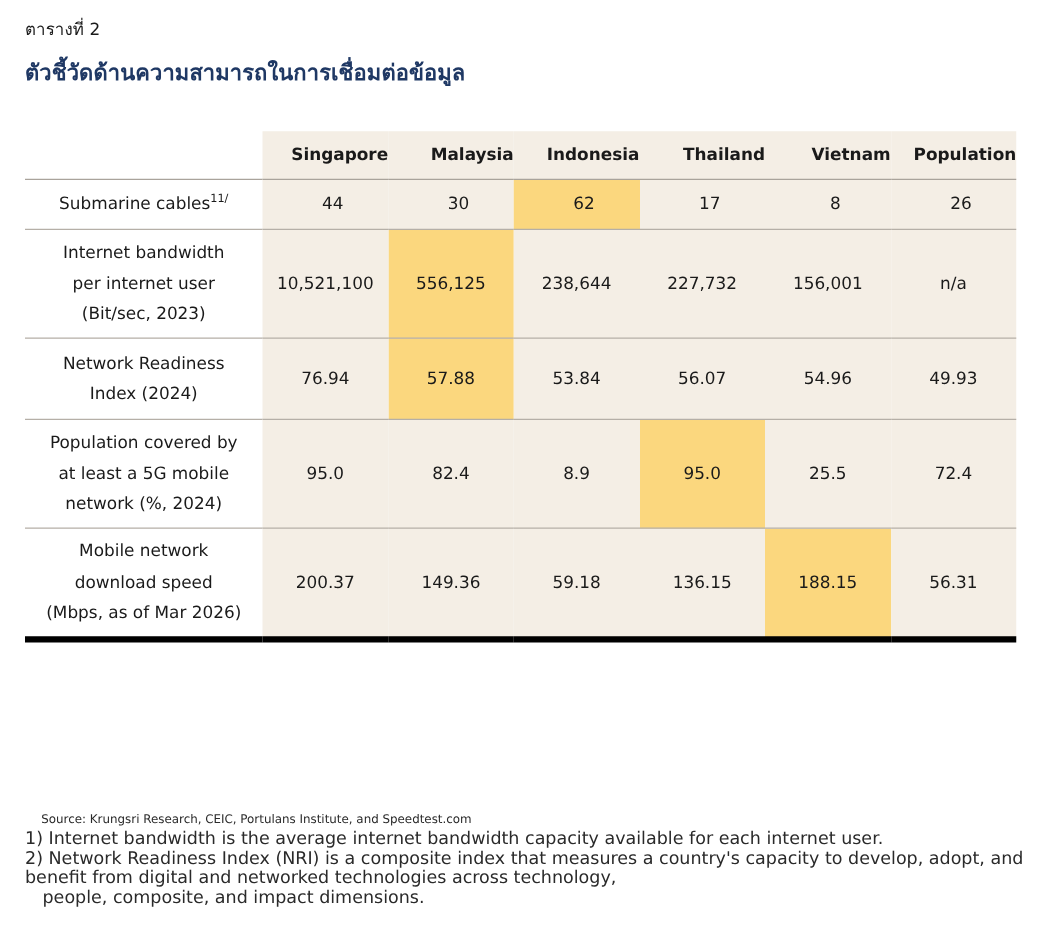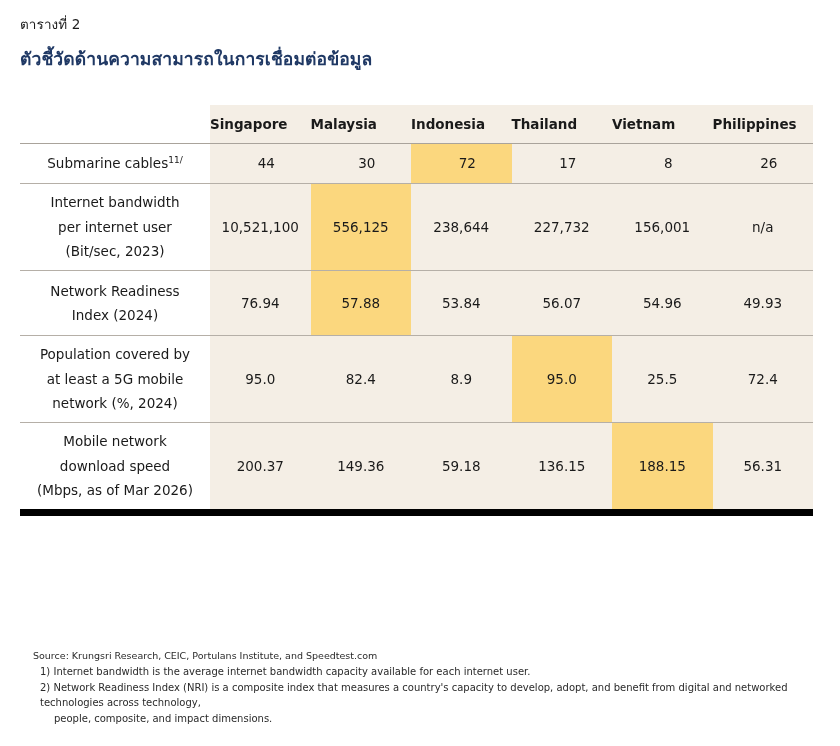--- a/index.html
+++ b/index.html
@@ -62,21 +62,21 @@
   table.data-table col.c-label { width: 190px; }
   table.data-table col.c-data  { width: 100.5px; }
 
   
   thead th {
     padding: 0;
     margin: 2px;
     font-weight: 700;
     font-size: 13.5px;
     color: #1a1a1a;
-    text-align: left;
+    text-align: right;
     vertical-align: middle;
     height: 38px;
     border-bottom: 1px solid #a9a39b;
   }
   thead th.label-head {
     background: #ffffff;
     border-bottom: 1px solid #a9a39b;
   }
   thead th.country-head {
     background: #f4eee5;
@@ -97,21 +97,21 @@
     background: #ffffff;
     text-align: center;
     padding: 0 14px;
     font-size: 13.5px;
     line-height: 24.5px;
   }
   tbody td.hl {
     background: #fbd77e;
   }
   tbody tr:last-child td {
-    border-bottom: 7px solid #000000;
+    border-bottom: 5px solid #000000;
   }
 
   .row-h1 td { height: 39px; padding-left: 12px; }
   .row-h3 td { height: 86px; }
   .row-h2 td { height: 64px; }
 
   sup.fnote {
     font-size: 9px;
     vertical-align: super;
     line-height: 0;
@@ -128,23 +128,22 @@
     line-height: 15.5px;
     color: #2a2a2a;
   }
   .footer .src-line,
   .footer .note-head {
     font-size: 9.5px;
     line-height: 16px;
     margin-left: 13px;
   }
   .footer .note-item {
-    font-size: 10px;
+    font-size: 14px;
     line-height: 15.5px;
-    margin-left: 20px;
   }
   .footer .note-item .cont {
     display: block;
     padding-left: 14px;
   }
 </style>
 </head>
 <body>
 
 <div class="page">
@@ -166,30 +165,30 @@
           <col class="c-data">
       </colgroup>
       <thead>
         <tr>
           <th class="label-head"></th>
           <th class="country-head">Singapore</th>
           <th class="country-head">Malaysia</th>
           <th class="country-head">Indonesia</th>
           <th class="country-head">Thailand</th>
           <th class="country-head">Vietnam</th>
-          <th class="country-head">Philippines</th>
+          <th class="country-head">Population</th>
         </tr>
       </thead>
       <tbody id="table-body">
 
       <tr class="row-h1">
             <td class="row-label">Submarine cables<sup class="fnote">11/</sup></td>
             <td>44</td>
             <td>30</td>
-            <td class="hl">72</td>
+            <td class="hl">62</td>
             <td>17</td>
             <td>8</td>
             <td>26</td>
           </tr>
           <tr class="row-h3">
             <td class="row-label">
               <div>Internet bandwidth</div>
               <div>per internet user</div>
               <div>(Bit/sec, 2023)</div>
             </td>

